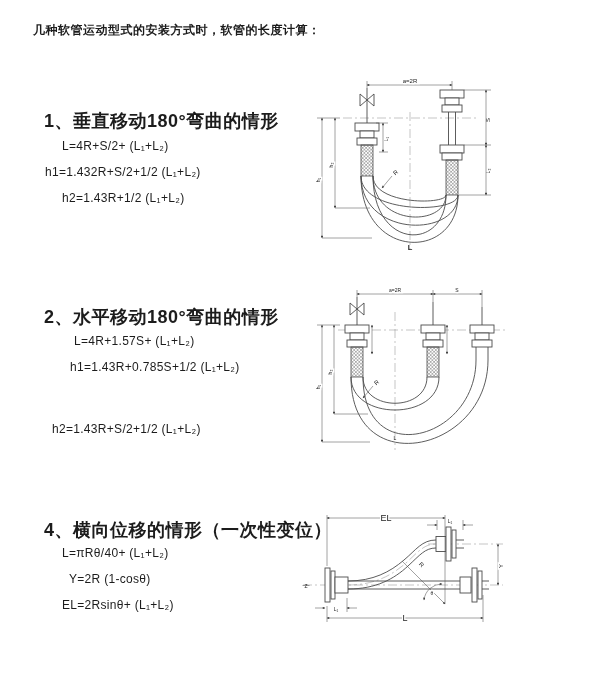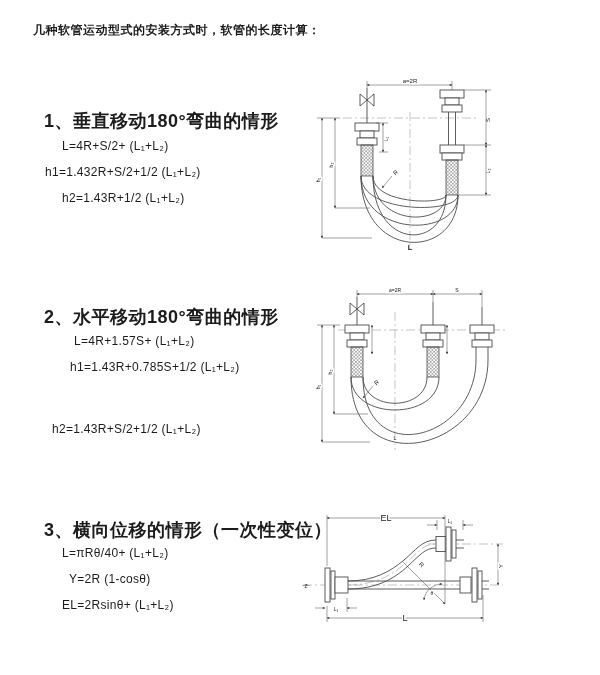--- a/index.html
+++ b/index.html
@@ -46,21 +46,21 @@
 <div class="abs sec-h" id="h1s">1、垂直移动180°弯曲的情形</div>
 <div class="abs formula" id="f10">L=4R+S/2+ (L₁+L₂)</div>
 <div class="abs formula" id="f11">h1=1.432R+S/2+1/2 (L₁+L₂)</div>
 <div class="abs formula" id="f12">h2=1.43R+1/2 (L₁+L₂)</div>
 
 <div class="abs sec-h" id="h2s">2、水平移动180°弯曲的情形</div>
 <div class="abs formula" id="f20">L=4R+1.57S+ (L₁+L₂)</div>
 <div class="abs formula" id="f21">h1=1.43R+0.785S+1/2 (L₁+L₂)</div>
 <div class="abs formula" id="f22">h2=1.43R+S/2+1/2 (L₁+L₂)</div>
 
-<div class="abs sec-h" id="h3s">3、横向位移的情形（一次性变位）</div>
+<div class="abs sec-h" id="h3s">4、横向位移的情形（一次性变位）</div>
 <div class="abs formula" id="f30">L=πRθ/40+ (L₁+L₂)</div>
 <div class="abs formula" id="f31">Y=2R (1-cosθ)</div>
 <div class="abs formula" id="f32">EL=2Rsinθ+ (L₁+L₂)</div>
 
 <svg id="d1" class="abs" width="290" height="195" viewBox="0 0 290 195">
   <g>
     <line class="cl" x1="33" y1="50" x2="168" y2="50"></line>
     <line class="cl" x1="100" y1="44" x2="100" y2="182"></line>
   </g>
   <g>

